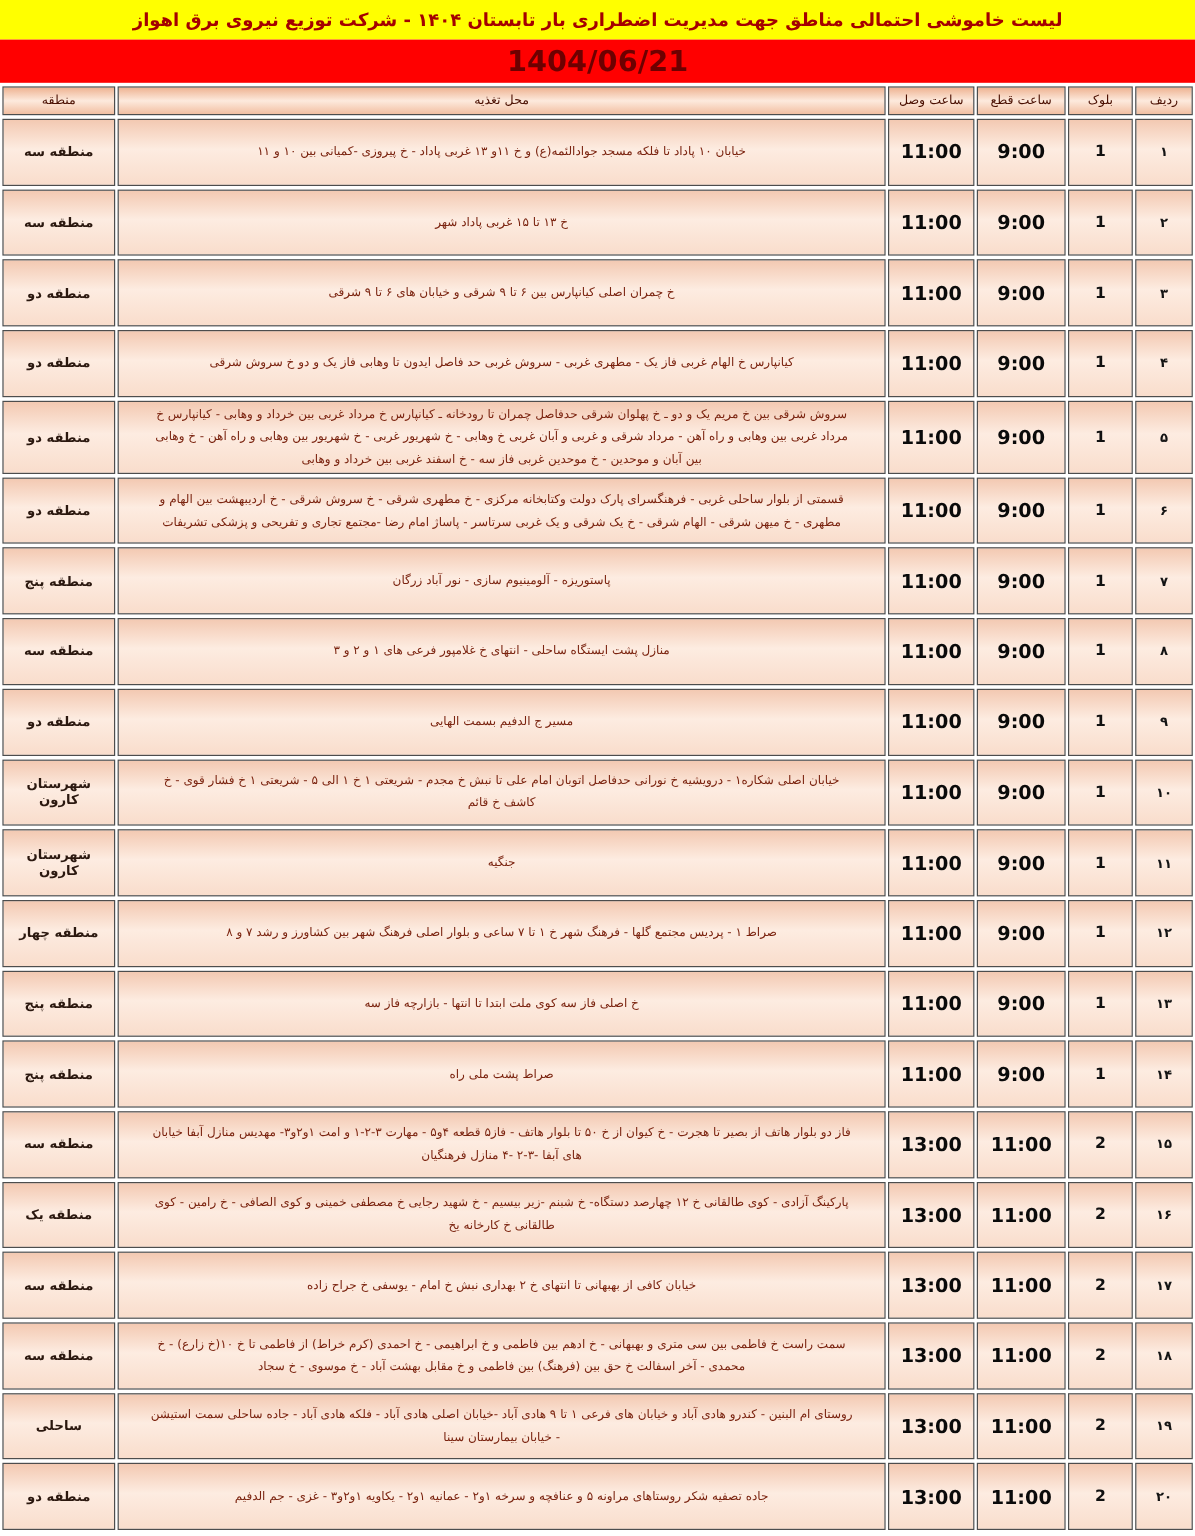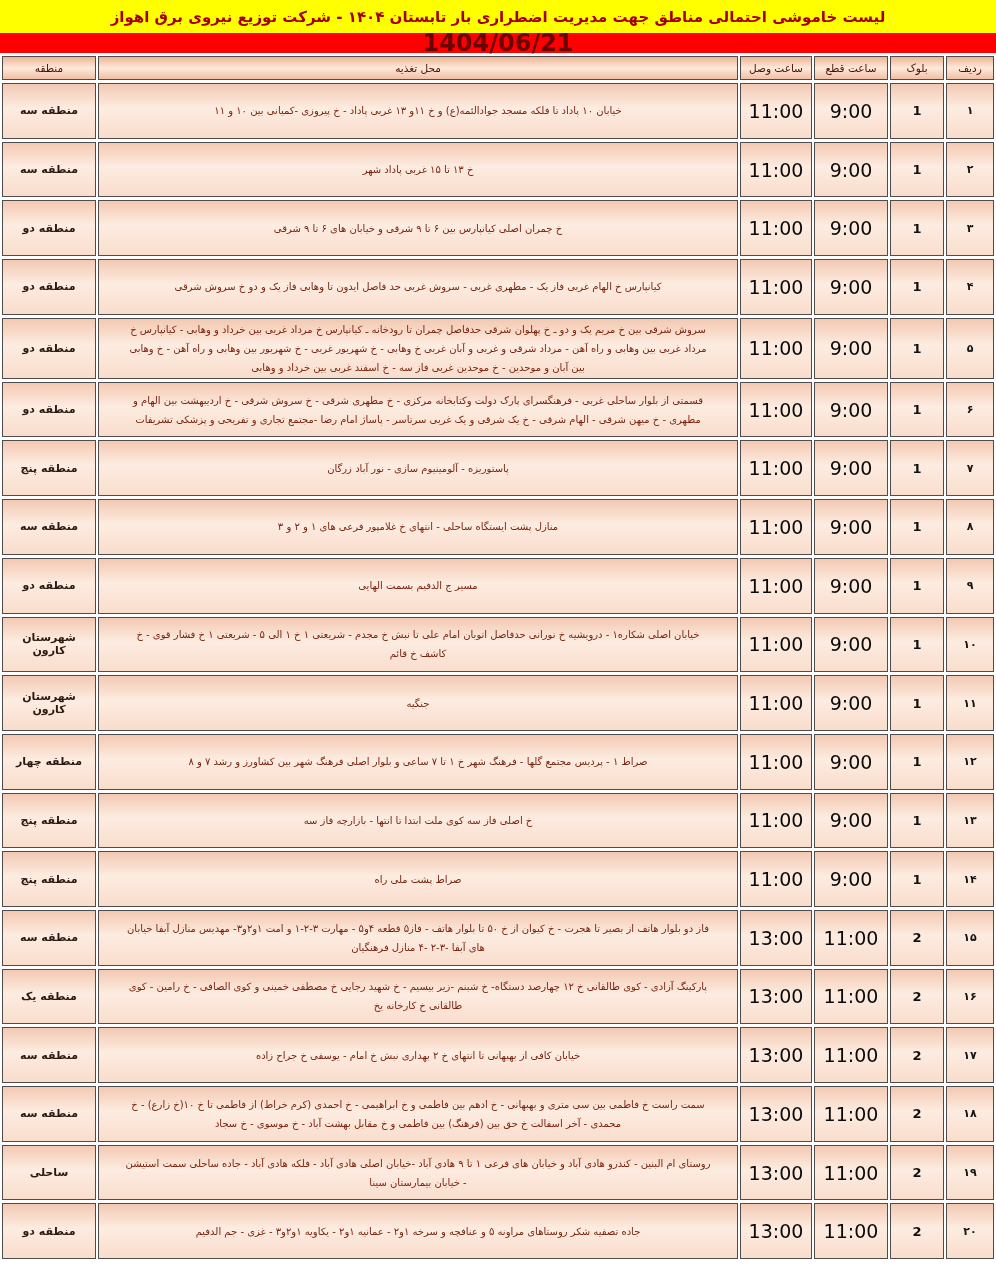--- a/index.html
+++ b/index.html
@@ -9,21 +9,21 @@
     direction:rtl;
   }
   .title-bar{
     height:33px;background:#ffff00;
     display:flex;align-items:center;justify-content:center;
   }
   .title-bar .t{
     color:#a40000;font-weight:bold;font-size:15px;letter-spacing:0.2px;
   }
   .date-bar{
-    height:20px;background:#ff0000;
+    height:36px;background:#ff0000;
     display:flex;align-items:center;justify-content:center;
   }
   .date-bar .d{
     color:#6d0000;font-weight:bold;font-size:24px;direction:ltr;
   }
   table{
     border-collapse:separate;border-spacing:2px 3px;table-layout:fixed;
     width:996px;direction:rtl;
   }
   th,td{
@@ -31,21 +31,21 @@
     background:linear-gradient(180deg,#f3c9b2 0%,#fdece1 45%,#f9ddcc 100%);
     vertical-align:middle;text-align:center;padding:1px 6px;overflow:hidden;
   }
   thead th{
     background:linear-gradient(180deg,#eeb392 0%,#fdeadd 50%,#f2bfa2 100%);
     color:#4a0f00;font-weight:normal;font-size:10.5px;height:20px;
   }
   tbody tr{height:55.7px;}
   td.c-rownum{color:#141414;font-weight:bold;font-size:11px;}
   td.c-block{color:#111111;font-weight:bold;font-size:13px;direction:ltr;}
-  td.c-time{color:#0a0a0a;font-weight:normal;font-size:19px;direction:ltr;}
+  td.c-time{color:#0a0a0a;font-weight:bold;font-size:16px;direction:ltr;}
   td.c-loc{color:#7b2410;font-weight:normal;font-size:10px;line-height:1.9;padding:1px 26px;}
   td.c-region{color:#2b180f;font-weight:bold;font-size:11px;margin-left:24px;}
 </style>
 </head>
 <body>
 
 <div class="title-bar">
   <div class="t">لیست خاموشی احتمالی مناطق جهت مدیریت اضطراری بار تابستان ۱۴۰۴ - شرکت توزیع نیروی برق اهواز</div>
 </div>
 

